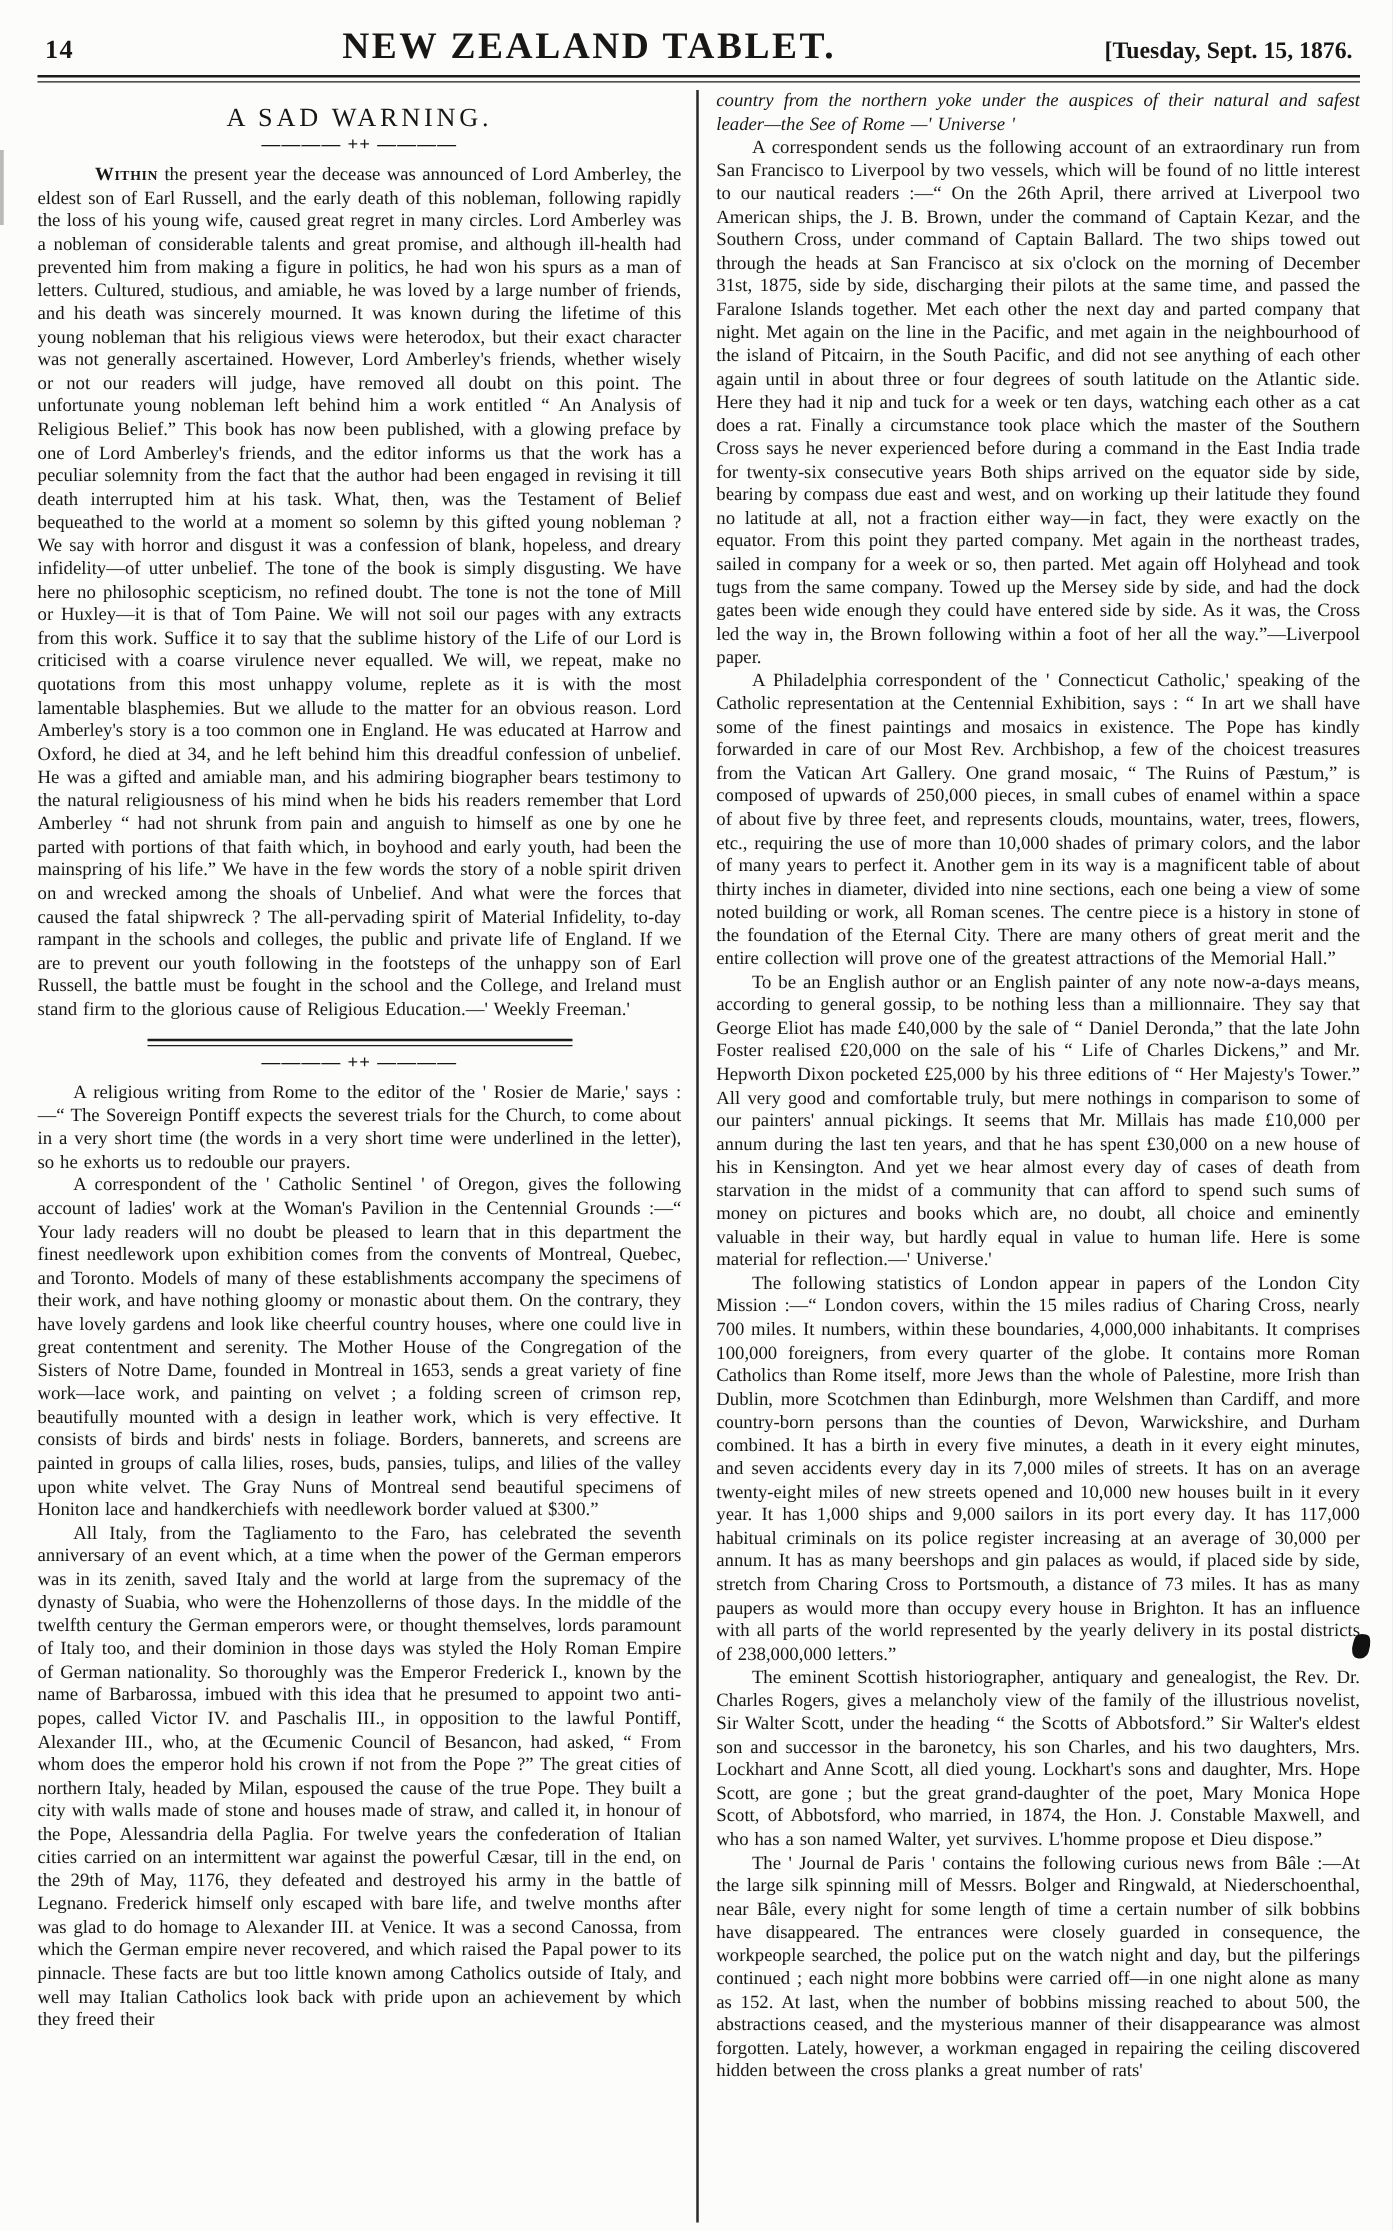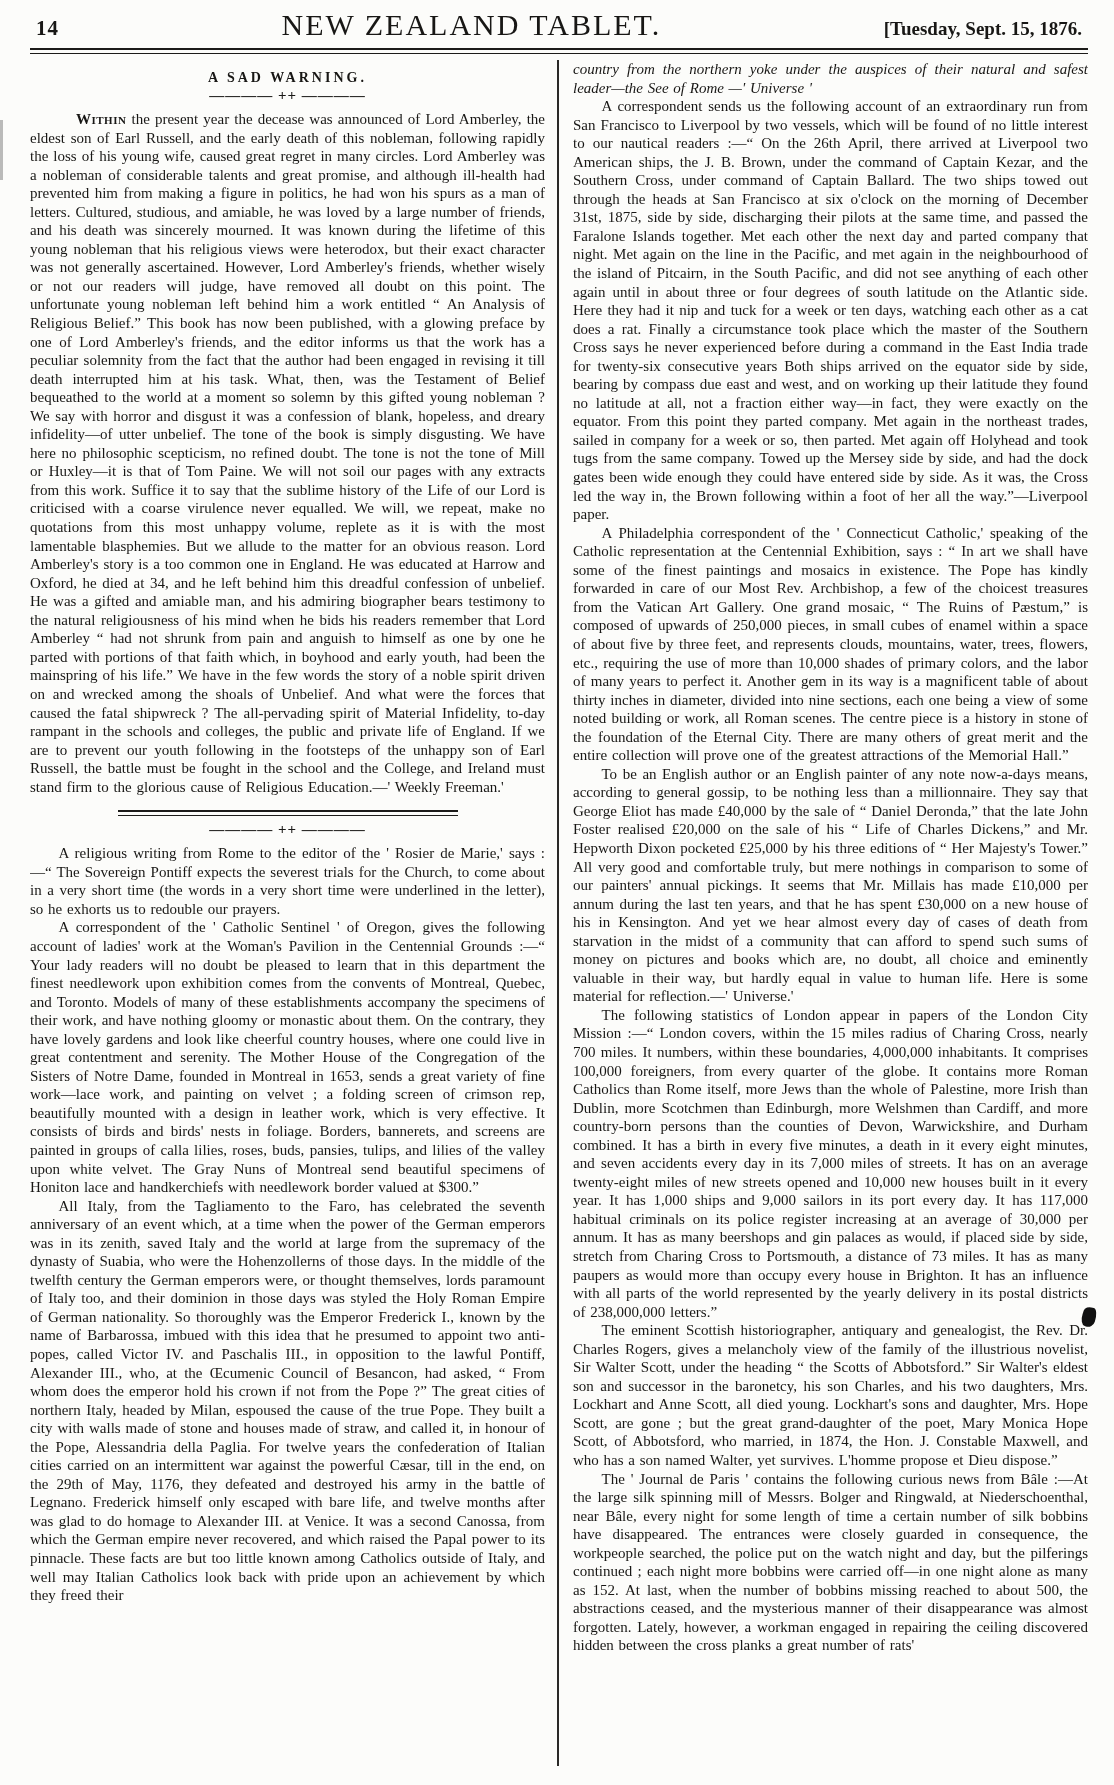--- a/index.html
+++ b/index.html
@@ -4,48 +4,48 @@
 <style>
   html,body{margin:0;padding:0;background:#e8e6e0;}
   .page{
     position:relative;
     width:1114px;height:1785px;
     margin:0 auto;
     background:#fcfcfa;
     color:#181715;
     font-family:"Liberation Serif","DejaVu Serif",serif;
     box-sizing:border-box;
-    padding:0 26px 8px 30px;
+    padding:12px 26px 8px 30px;
     overflow:hidden;
   }
   
   .hdr{
     display:flex;align-items:baseline;justify-content:space-between;
     padding:8px 6px 2px 6px;
   }
   .pageno{font-size:21px;font-weight:bold;letter-spacing:1px;}
   .masthead{
-    font-size:30px;font-weight:normal;letter-spacing:2px;
+    font-size:30px;font-weight:bold;letter-spacing:2px;
     margin:0;text-align:center;flex:1;
   }
   .issuedate{font-size:19px;font-weight:bold;white-space:nowrap;}
   .dbl-rule{
     border-top:2px solid #1c1b19;
     border-bottom:1px solid #1c1b19;
     height:3px;margin:4px 0 6px 0;
   }
   
   .columns{display:flex;align-items:stretch;height:1706px;}
   .col{flex:1;overflow:hidden;text-align:justify;}
   .col.left{padding-right:12px;}
   .col.right{padding-left:14px;}
   .divider{width:2px;background:#2a2927;flex:0 0 2px;}
   
   .art-title{
-    font-size:14px;font-weight:bold;letter-spacing:3px;
+    font-size:21px;font-weight:normal;letter-spacing:3px;
     text-align:center;margin:10px 0 0 0;
   }
   .ornament{
     text-align:center;font-size:15px;font-weight:bold;
     letter-spacing:1px;margin:2px 0 8px 0;line-height:14px;
   }
   .section-rule{
     width:340px;margin:14px auto 6px auto;
     border-top:2px solid #1c1b19;border-bottom:1px solid #1c1b19;height:3px;
   }

